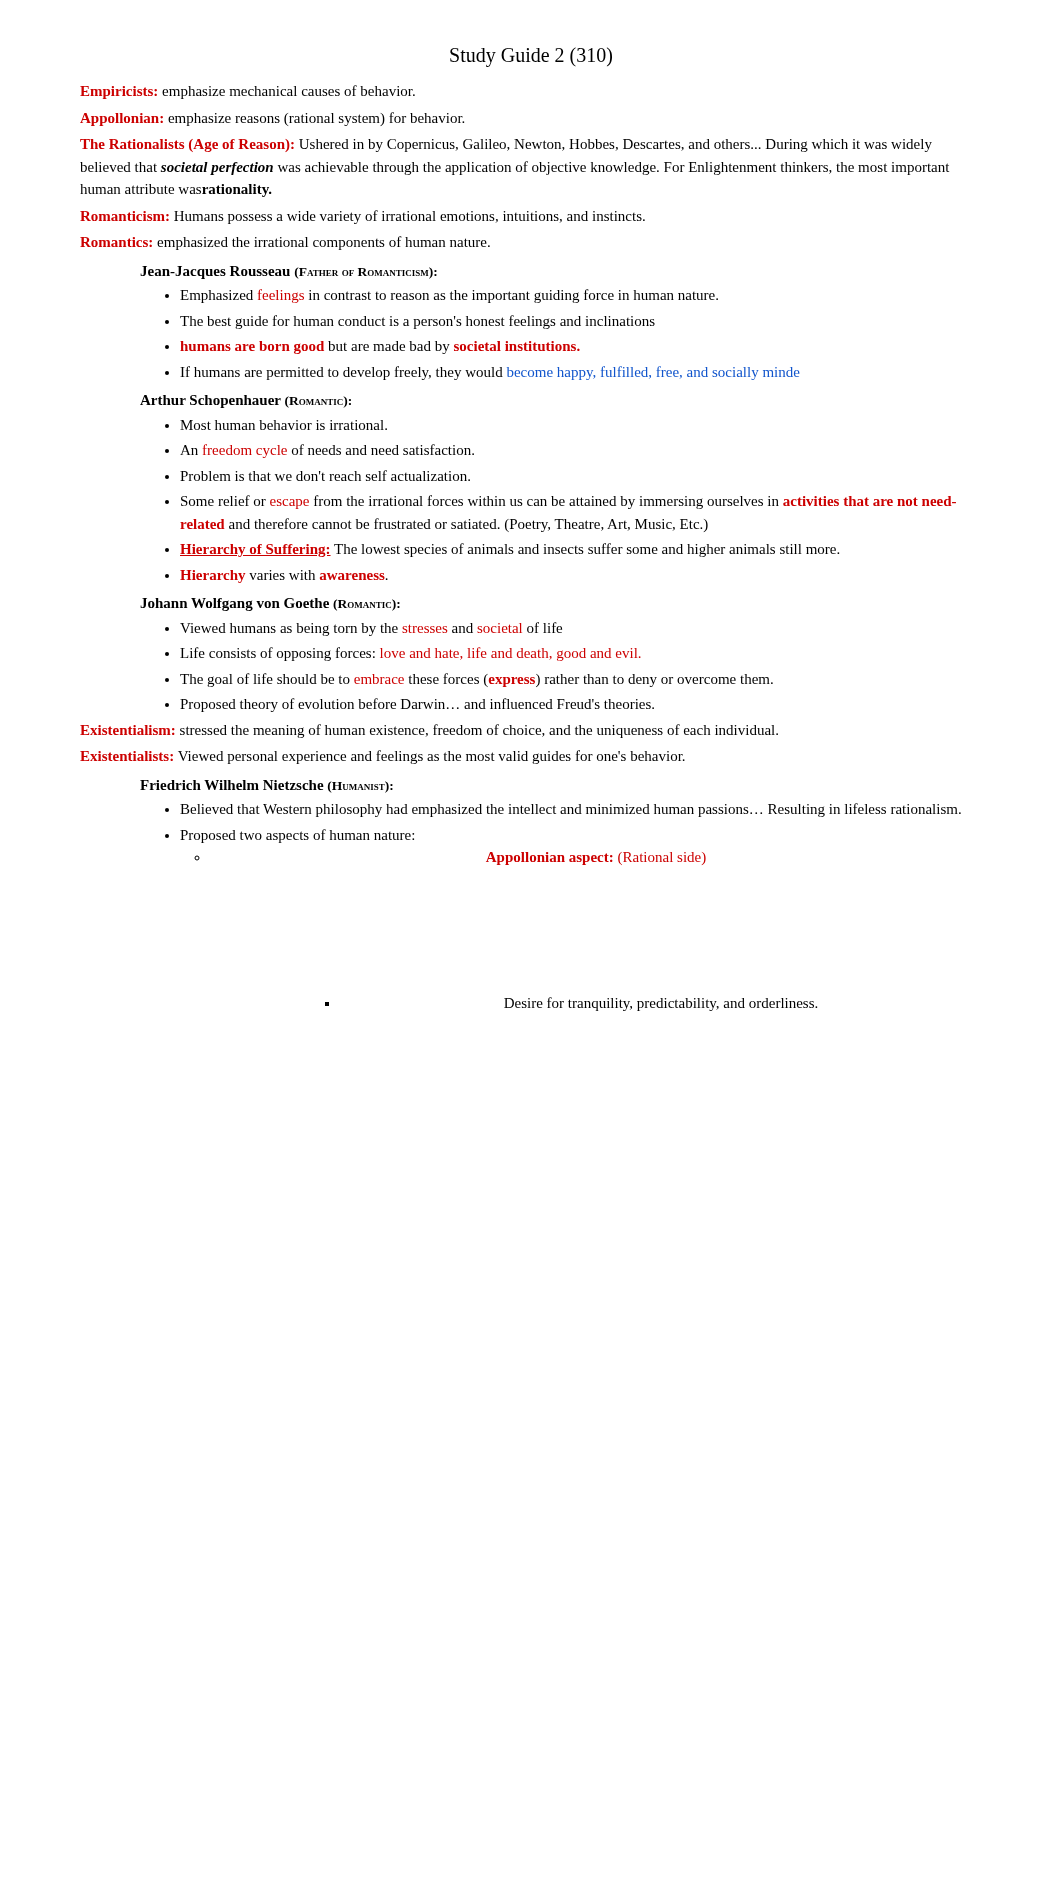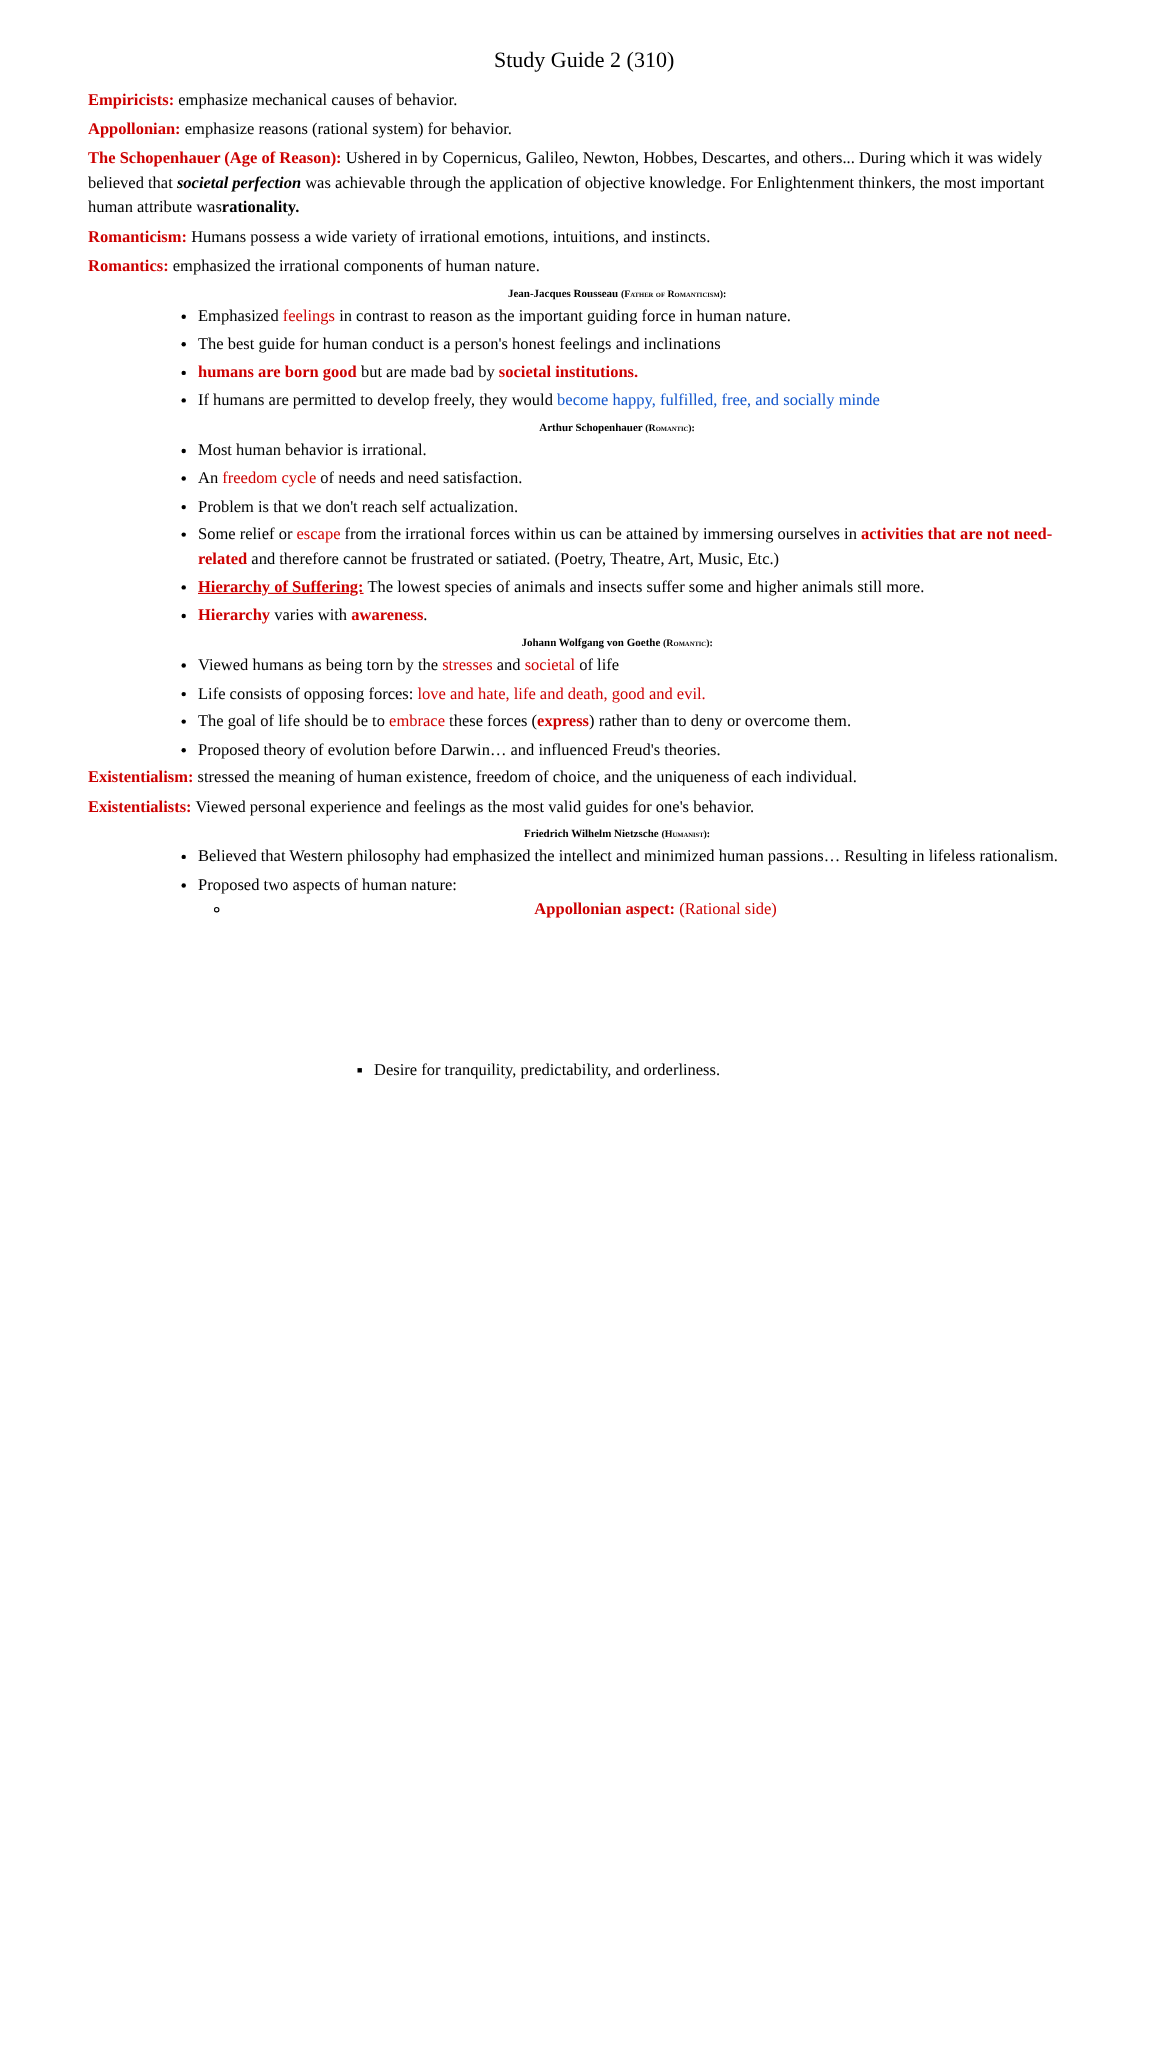--- a/index.html
+++ b/index.html
@@ -19,25 +19,24 @@
       font-size: 20px;
       margin-bottom: 10px;
     }
     .red { color: #cc0000; }
     .blue { color: #1155cc; }
     .bold { font-weight: bold; }
     .bold-italic { font-weight: bold; font-style: italic; }
     p { margin-bottom: 4px; }
     .sub-heading {
       font-weight: bold;
-      font-size: 10px;
+      font-size: 15px;
       margin-top: 6px;
       margin-bottom: 2px;
       padding-left: 60px;
-      text-align: center;
     }
     ul {
       list-style-type: disc;
       padding-left: 100px;
       margin-bottom: 2px;
     }
     ul ul {
       list-style-type: circle;
       padding-left: 30px;
     }
@@ -45,39 +44,40 @@
       margin-bottom: 3px;
     }
     .small-caps {
       font-variant: small-caps;
       font-size: 0.9em;
     }
     .underline { text-decoration: underline; }
     .deeper-bullet {
       list-style-type: square;
       padding-left: 140px;
+      text-align: center;
     }
   </style>
 </head>
 <body>
 
 <p class="page-title">Study Guide 2 (310)</p>
 
 <p>
   <span class="red bold">Empiricists:</span>
   <span> emphasize mechanical causes of behavior.</span>
 </p>
 
 <p>
   <span class="red bold">Appollonian:</span>
   <span> emphasize reasons (rational system) for behavior.</span>
 </p>
 
 <p>
-  <span class="red bold">The Schopenhauer (Age of Reason):</span>
+  <span class="red bold">The Rationalists (Age of Reason):</span>
   <span> Ushered in by Copernicus, Galileo, Newton, Hobbes, Descartes, and others... During which it was widely believed that <span class="bold-italic">societal perfection</span> was achievable through the application of objective knowledge. For Enlightenment thinkers, the most important human attribute was<span class="bold">rationality.</span></span>
 </p>
 
 <p>
   <span class="red bold">Romanticism:</span>
   <span> Humans possess a wide variety of irrational emotions, intuitions, and instincts.</span>
 </p>
 
 <p>
   <span class="red bold">Romantics:</span>

